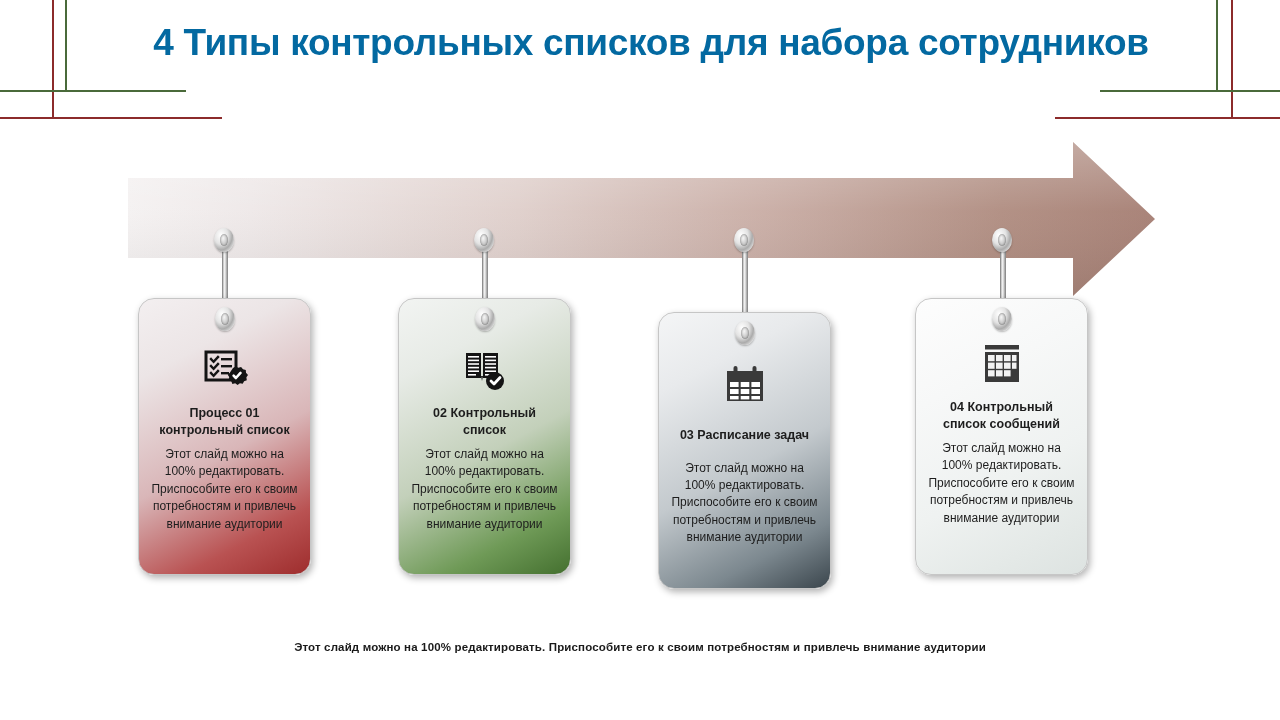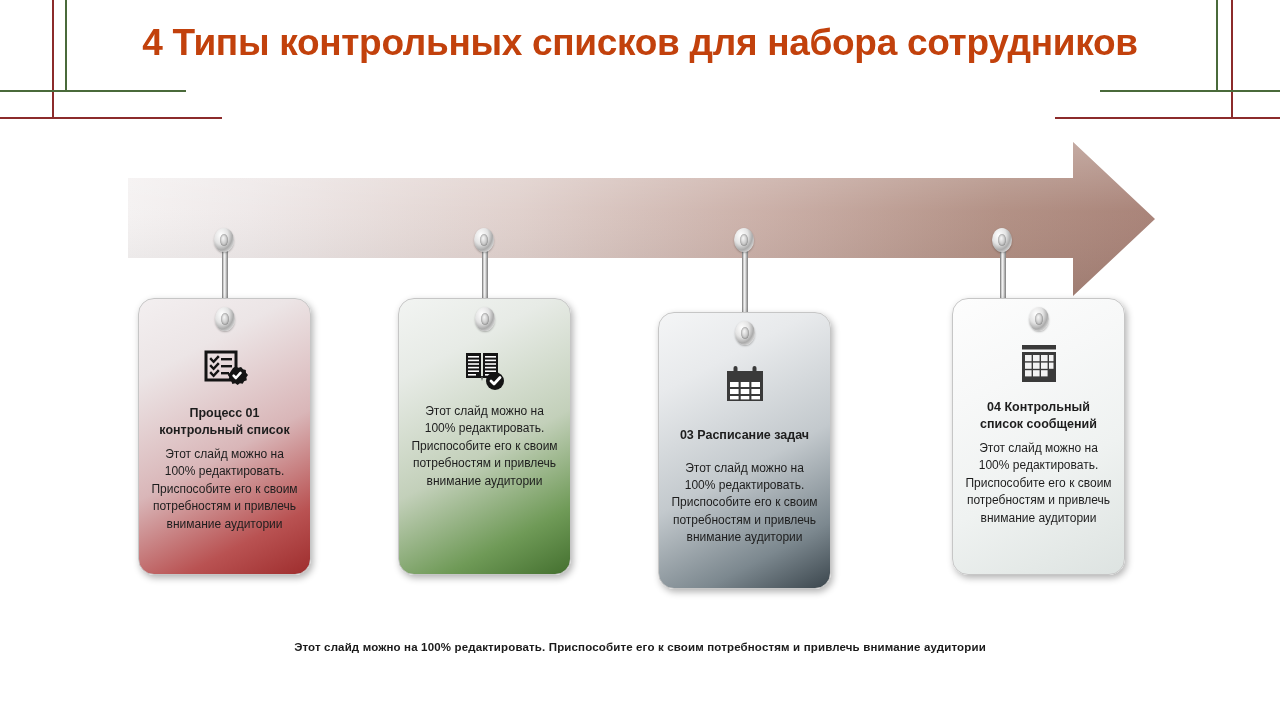--- a/index.html
+++ b/index.html
@@ -25,27 +25,27 @@
   .fl-tl-h-red   { left: 0;     top: 117px; width: 222px; height: 1.5px; background: #8c2b2b; }
 
   .fl-tr-v-green { left: 1216px; top: 0;     width: 1.5px; height: 91px;  background: #4a6a3a; }
   .fl-tr-v-red   { left: 1231px; top: 0;     width: 1.5px; height: 118px; background: #8c2b2b; }
   .fl-tr-h-green { left: 1100px; top: 90px;  width: 180px; height: 1.5px; background: #4a6a3a; }
   .fl-tr-h-red   { left: 1055px; top: 117px; width: 225px; height: 1.5px; background: #8c2b2b; }
 
   
   #slide-title {
     position: absolute;
-    left: 88px;
+    left: 99px;
     top: 22px;
     width: 1104px;
     text-align: center;
     font-size: 37px;
     font-weight: bold;
-    color: #c2410c;
+    color: #0369a1;
     letter-spacing: -0.3px;
     white-space: nowrap;
   }
 
   
   #arrow-wrap {
     position: absolute;
     left: 128px;
     top: 138px;
     width: 1030px;
@@ -133,21 +133,21 @@
     color: #1d1d1d;
     line-height: 1.45;
   }
 
   .card-1 { left: 138px; top: 298px;
     background: linear-gradient(152deg, #f3eff0 0%, #ece5e6 22%, #d9b6b8 55%, #b95252 82%, #9e2d2d 100%); }
   .card-2 { left: 398px; top: 298px;
     background: linear-gradient(152deg, #f2f4f2 0%, #e7ebe6 22%, #c3d0ba 55%, #6f9a57 82%, #44702f 100%); }
   .card-3 { left: 658px; top: 312px;
     background: linear-gradient(152deg, #f4f5f6 0%, #e8eaec 22%, #c3c9cd 55%, #7c888f 82%, #3b464d 100%); }
-  .card-4 { left: 952px; top: 298px;
+  .card-4 { left: 915px; top: 298px;
     background: linear-gradient(152deg, #fdfdfd 0%, #f7f8f8 30%, #eff2f1 62%, #e4e9e7 85%, #dde3e1 100%); }
 
   .card-3 .card-title { margin-top: 18px; }
   .card-3 .card-body  { margin-top: 16px; }
   .card-4 .card-icon  { margin-top: 42px; }
 
   
   #footer-caption {
     position: absolute;
     left: 0;
@@ -253,20 +253,21 @@
           <rect x="23" y="15.2" width="11" height="1.6"></rect>
           <rect x="23" y="18.8" width="11" height="1.6"></rect>
           <rect x="23" y="22.4" width="11" height="1.6"></rect>
           <rect x="23" y="26" width="8" height="1.6"></rect>
         </g>
         <polygon points="19,28 21,28 20,33" fill="#141414"></polygon>
         <circle cx="33" cy="33" r="9" fill="#141414"></circle>
         <path d="M29 33 l3 3 6 -6.5" fill="none" stroke="#ffffff" stroke-width="2.8" stroke-linecap="round" stroke-linejoin="round"></path>
       </svg>
     </div>
+    <div class="card-title">02 Контрольный список</div>
     <div class="card-body">Этот слайд можно на 100% редактировать. Приспособите его к своим потребностям и привлечь внимание аудитории</div>
   </div>
 
   <div class="card card-3">
     <div class="ring card-ring"></div>
     <div class="card-icon">
       <svg width="44" height="42" viewBox="0 0 44 42" aria-hidden="true">
         <rect x="10.5" y="2" width="4" height="8" rx="2" fill="#3a3a3a"></rect>
         <rect x="29.5" y="2" width="4" height="8" rx="2" fill="#3a3a3a"></rect>
         <rect x="4" y="7" width="36" height="8" fill="#3a3a3a"></rect>

